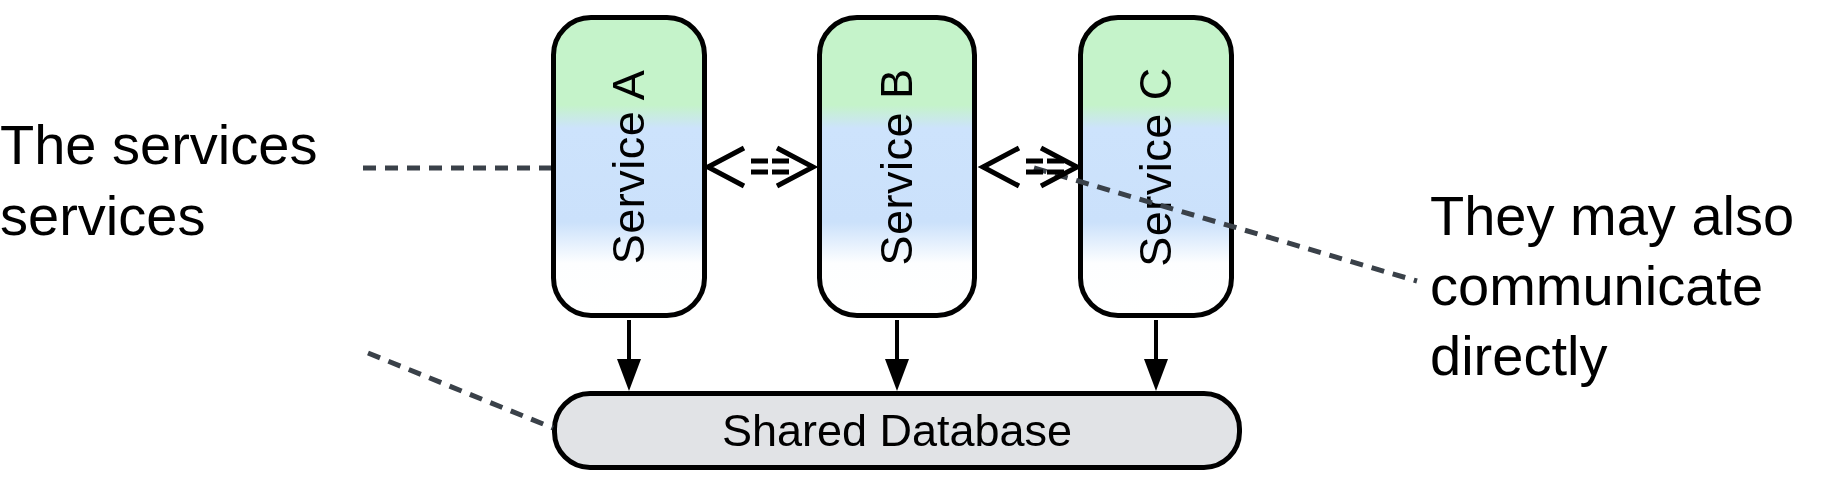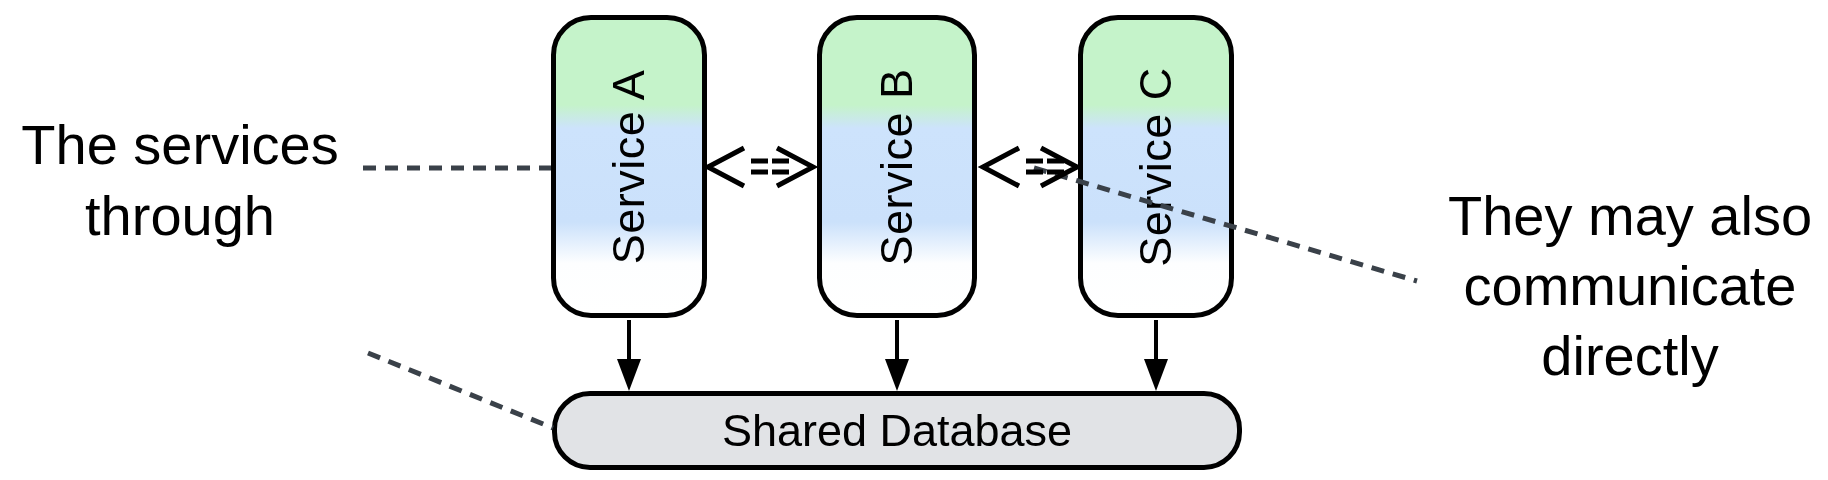--- a/index.html
+++ b/index.html
@@ -13,21 +13,20 @@
     height: 480px;
     background: #ffffff;
     overflow: hidden;
     font-family: "Liberation Sans", sans-serif;
     color: #000000;
   }
 
   
   .note {
     position: absolute;
-    text-align: center;
     font-size: 56px;
     line-height: 71px;
     color: #000000;
     white-space: nowrap;
   }
   .note-left {
     left: 0px;
     top: 109px;
     width: 360px;
   }
@@ -118,21 +117,21 @@
     stroke: none;
   }
 </style>
 </head>
 <body>
 
 <div class="canvas">
 
   <div class="note note-left">
     <div>The services</div>
-    <div>through</div>
+    <div>services</div>
   </div>
 
   <div class="note note-right">
     <div>They may also</div>
     <div>communicate</div>
     <div>directly</div>
   </div>
 
   <div class="service-node" id="node-a">
     <span class="vlabel">Service A</span>

